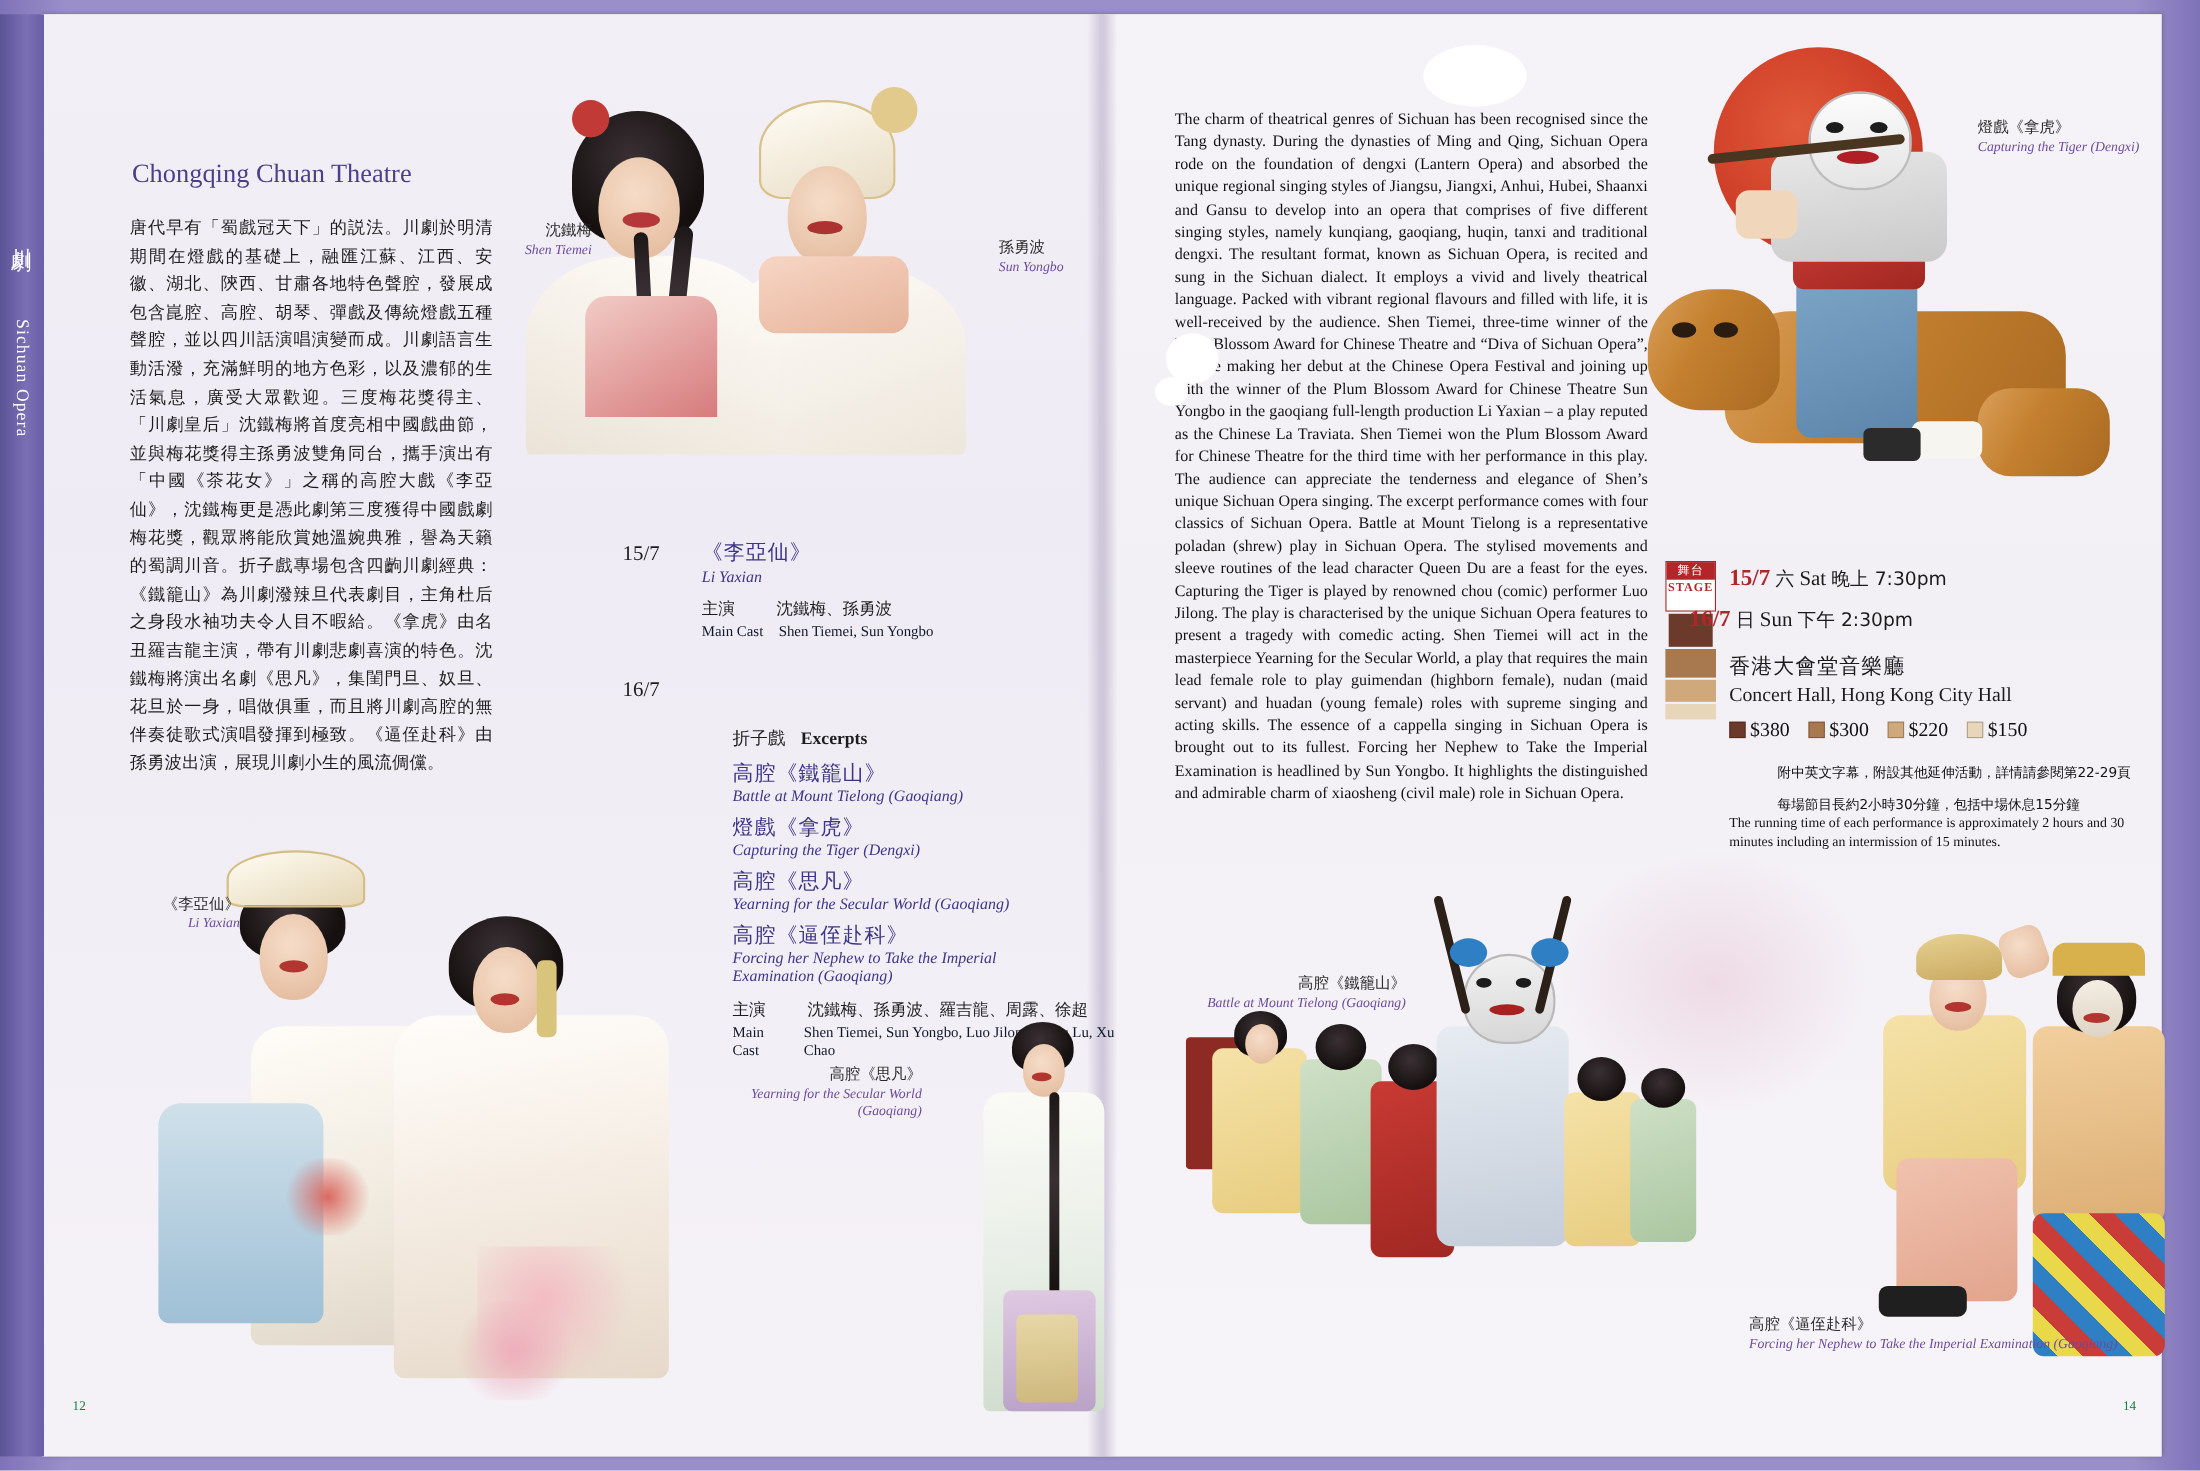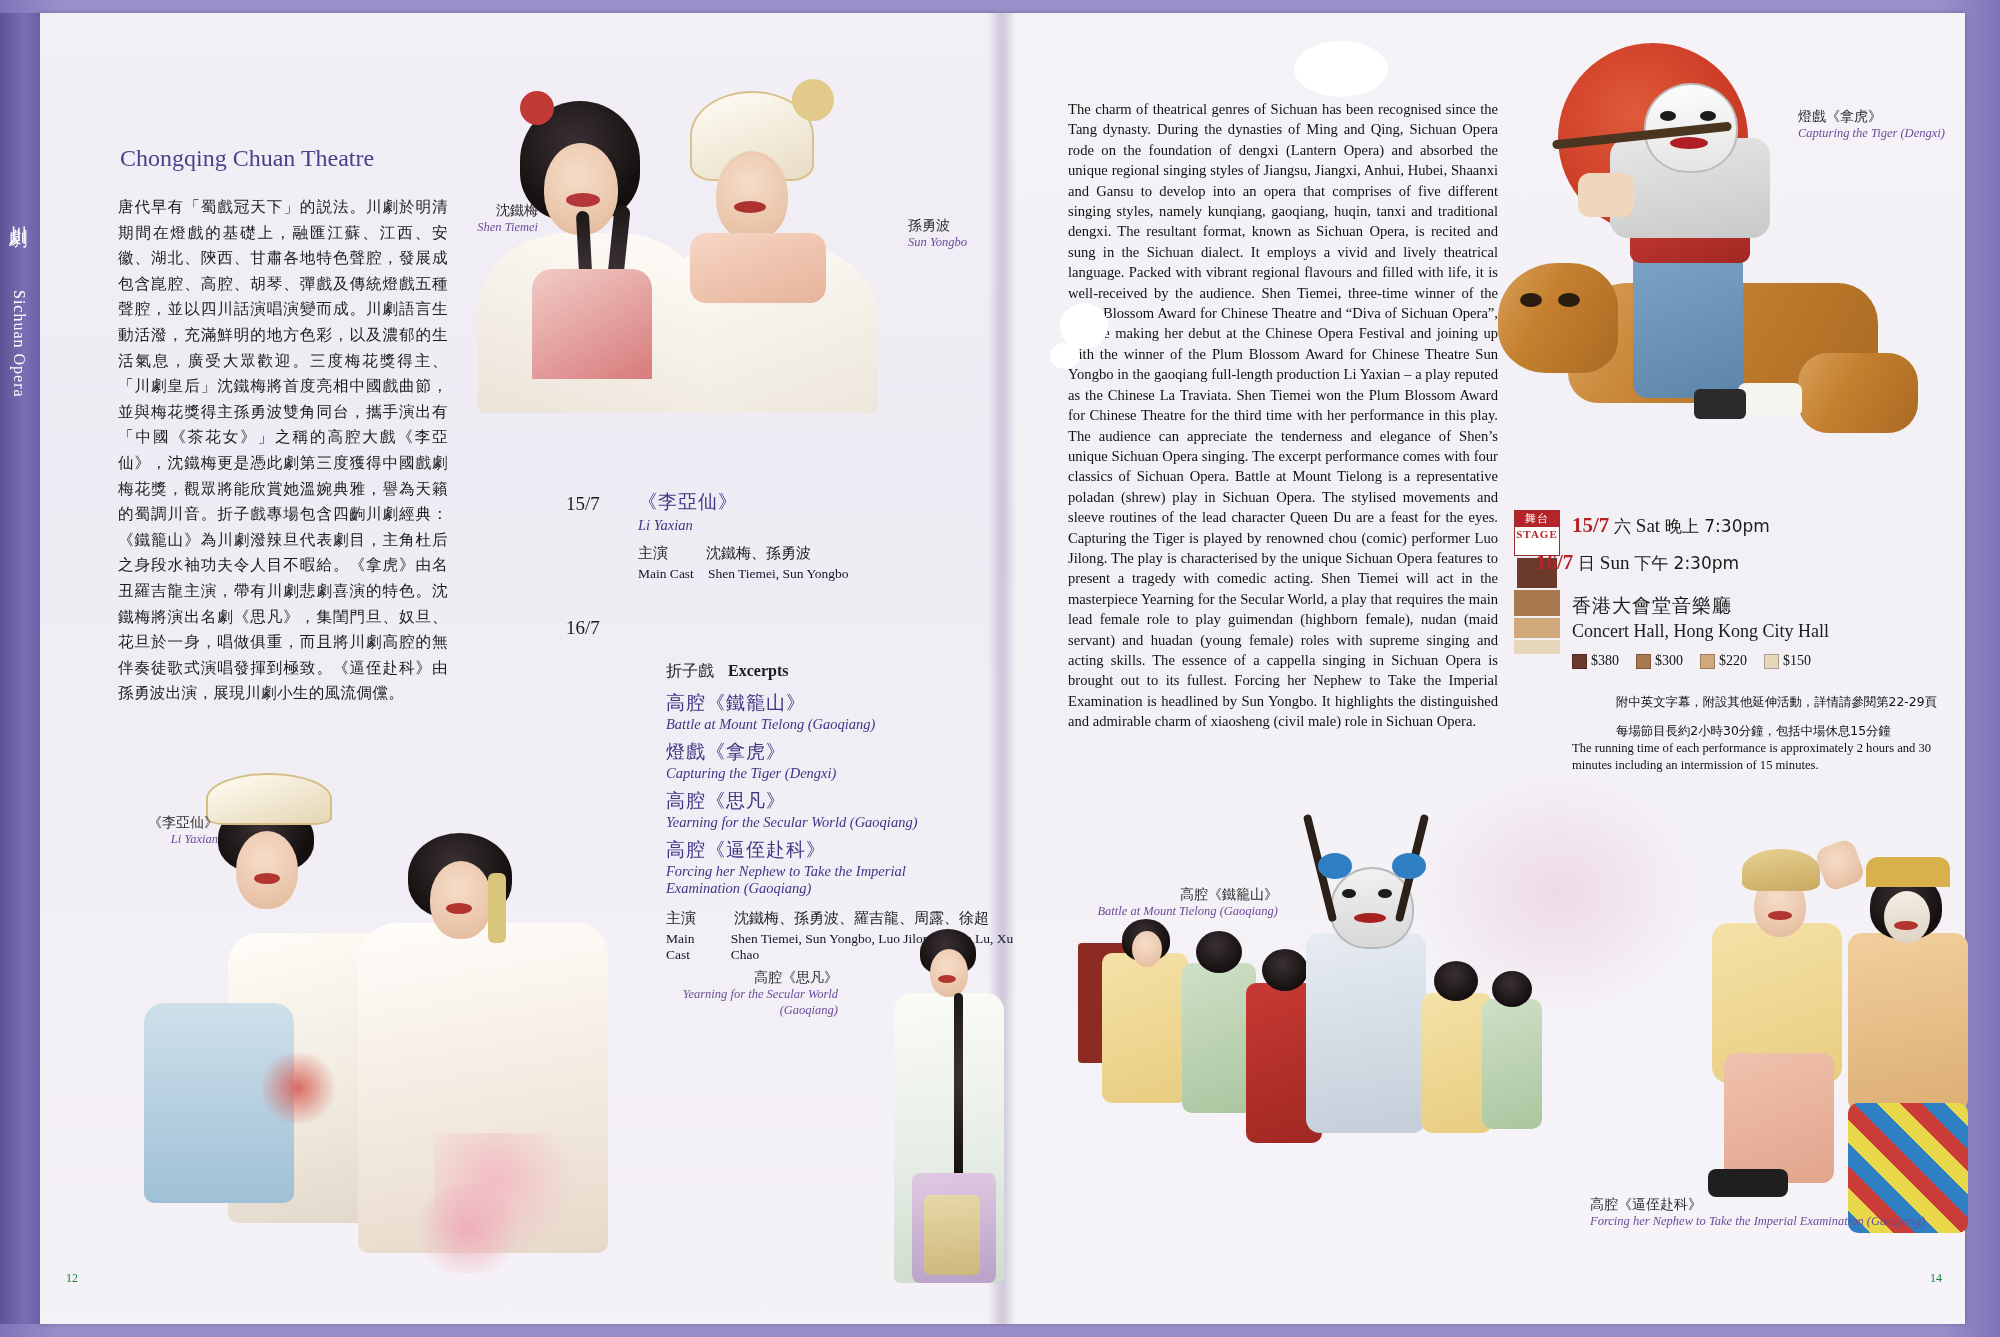--- a/index.html
+++ b/index.html
@@ -250,21 +250,21 @@
     left: 1534px; top: 640px;
     display: flex;
     gap: 17px;
     align-items: center;
     font-family: "Liberation Serif", serif;
   }
   .price {
     display: flex;
     align-items: center;
     gap: 4px;
-    font-size: 14px;
+    font-size: 18px;
     color: #111;
   }
   .sw {
     width: 13px; height: 13px;
     display: inline-block;
     border: 1px solid rgba(0,0,0,0.25);
   }
   .notes {
     position: absolute;
     left: 1534px; top: 680px;

